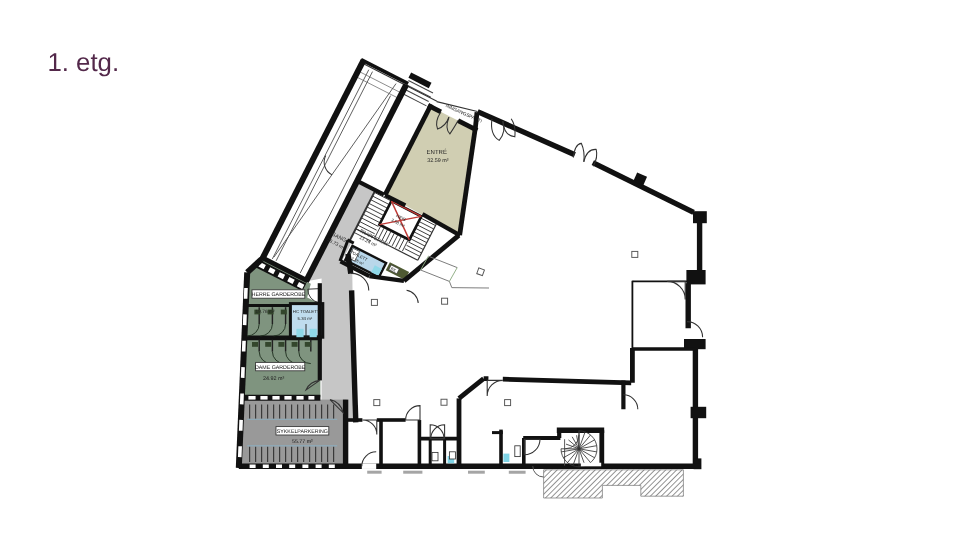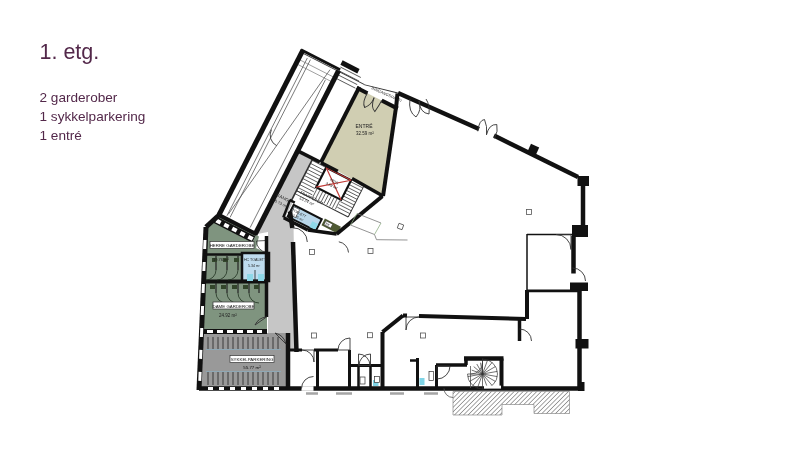--- a/index.html
+++ b/index.html
@@ -5,21 +5,20 @@
 html,body{margin:0;padding:0;background:#fff;}
 #page{position:relative;width:636px;height:450px;background:#fff;overflow:hidden;
   font-family:"Liberation Sans", sans-serif;}
 .title{position:absolute;left:39.5px;top:42.1px;font-size:21.5px;line-height:21.5px;color:#53284a;}
 .list{position:absolute;left:39.5px;top:87.6px;font-size:13.6px;color:#53284a;line-height:19.4px;}
 </style>
 </head>
 <body>
 <div id="page">
 <div class="title">1. etg.</div>
-<div class="list">2 garderober<br>1 sykkelparkering<br>1 entré</div>
 <svg width="800" height="450" viewBox="0 0 800 450" style="position:absolute;left:0;top:0">
 <defs>
 <pattern id="hatch" width="3.2" height="3.2" patternTransform="rotate(45)" patternUnits="userSpaceOnUse">
   <rect width="3.2" height="3.2" fill="#fff"></rect>
   <line x1="0" y1="0" x2="0" y2="3.2" stroke="#222" stroke-width="0.8"></line>
 </pattern>
 </defs>
 
 <polygon points="254.5,234.6 297.5,152 312,160 292,199.5 292,204 286,215.5 286,218 293.5,224 295.5,350 268,350 268,232" fill="#c6c6c6"></polygon>
 

